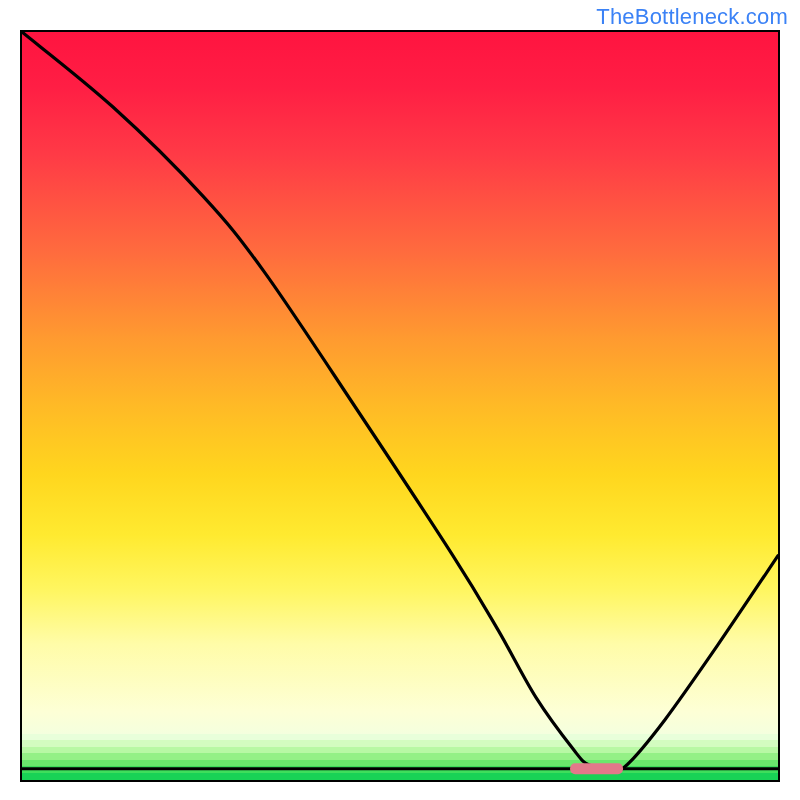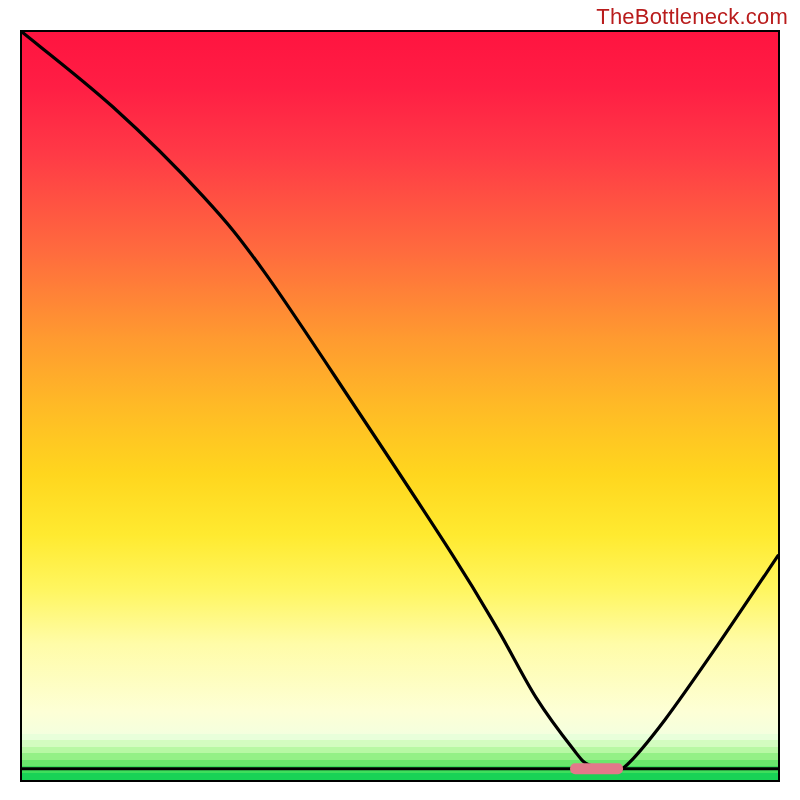--- a/index.html
+++ b/index.html
@@ -14,21 +14,21 @@
   .stage {
     position: relative;
     width: 800px;
     height: 800px;
   }
   .watermark {
     position: absolute;
     top: 4px;
     right: 12px;
     font-size: 22px;
-    color: #b91c1c;
+    color: #3b82f6;
     font-weight: 400;
     letter-spacing: 0.2px;
     z-index: 5;
   }
   .chart-frame {
     position: absolute;
     left: 20px;
     top: 30px;
     width: 760px;
     height: 752px;

